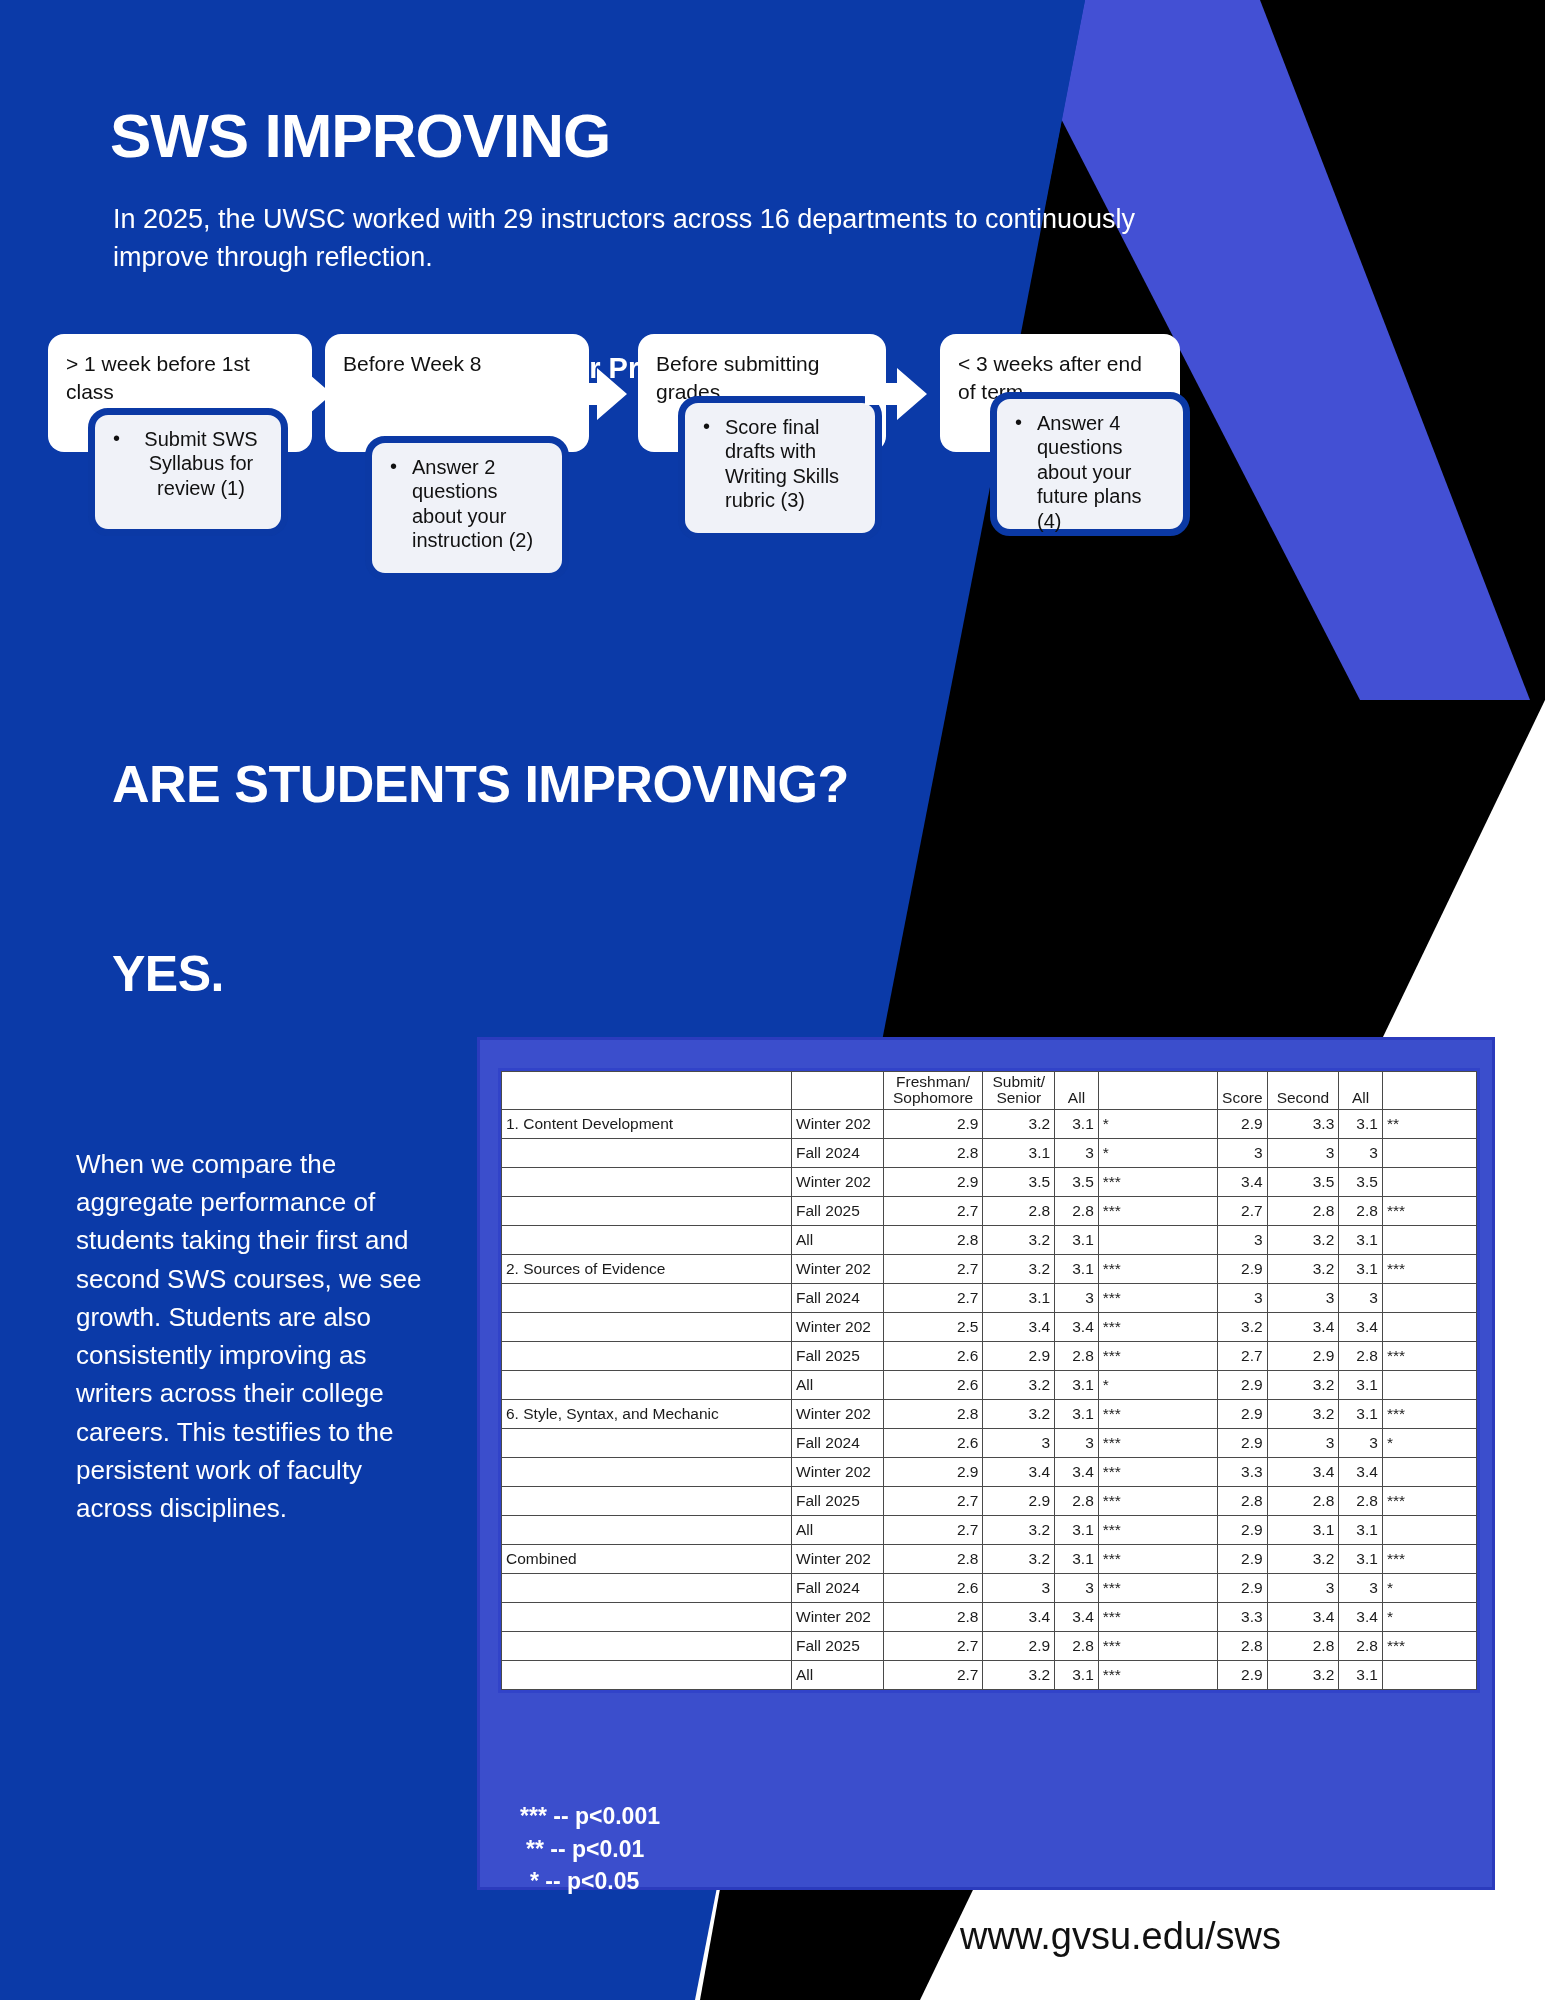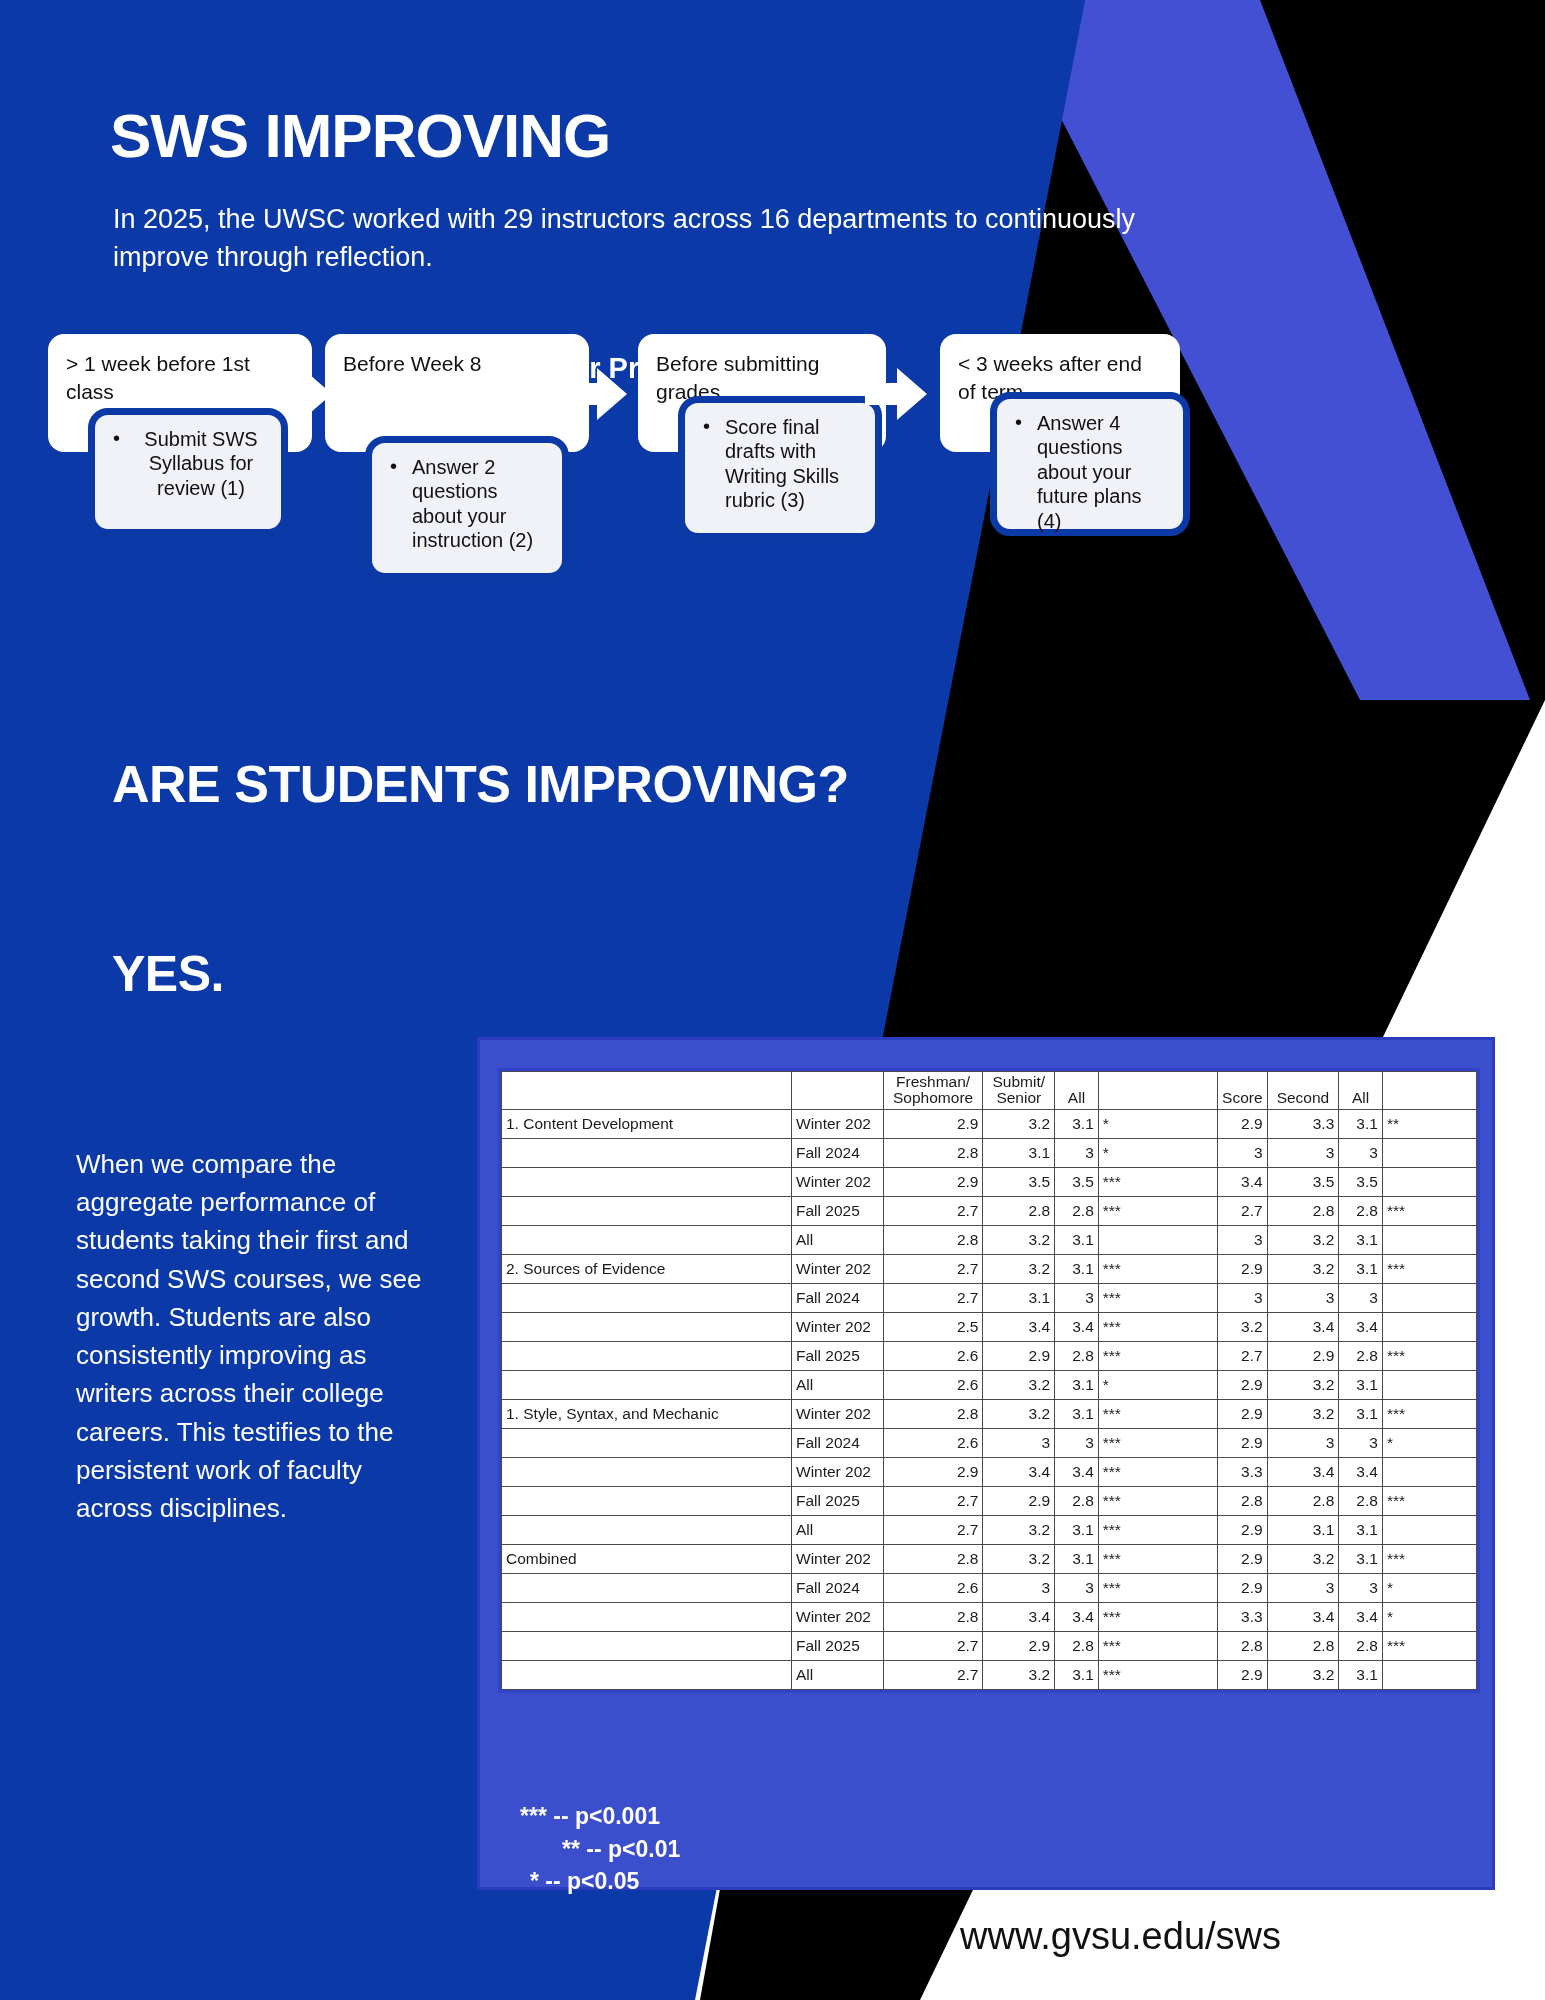--- a/index.html
+++ b/index.html
@@ -160,21 +160,21 @@
   thead td.h-all, thead td.h-first, thead td.h-second, thead td.h-all2 { text-align: center; }
 
   .legend {
     position: absolute;
     left: 40px; top: 760px;
     color: #ffffff;
     font-size: 23px;
     font-weight: 800;
     line-height: 1.42;
   }
-  .legend div:nth-child(2) { padding-left: 6px; margin-left: 36px; }
+  .legend div:nth-child(2) { padding-left: 6px; }
   .legend div:nth-child(3) { padding-left: 10px; }
 
   
   .footer-url {
     position: absolute;
     left: 960px; top: 1915px;
     font-size: 38px;
     color: #111111;
   }
 </style>
@@ -393,21 +393,21 @@
             <td class="c-fs">2.6</td>
             <td class="c-js">3.2</td>
             <td class="c-all">3.1</td>
             <td class="c-sig">*</td>
             <td class="c-first">2.9</td>
             <td class="c-second">3.2</td>
             <td class="c-all2">3.1</td>
             <td class="c-sig2"></td>
           </tr>
           <tr>
-            <td class="c-cat">1. Style, Syntax, and Mechanic</td>
+            <td class="c-cat">6. Style, Syntax, and Mechanic</td>
             <td class="c-term">Winter 202</td>
             <td class="c-fs">2.8</td>
             <td class="c-js">3.2</td>
             <td class="c-all">3.1</td>
             <td class="c-sig">***</td>
             <td class="c-first">2.9</td>
             <td class="c-second">3.2</td>
             <td class="c-all2">3.1</td>
             <td class="c-sig2">***</td>
           </tr>

